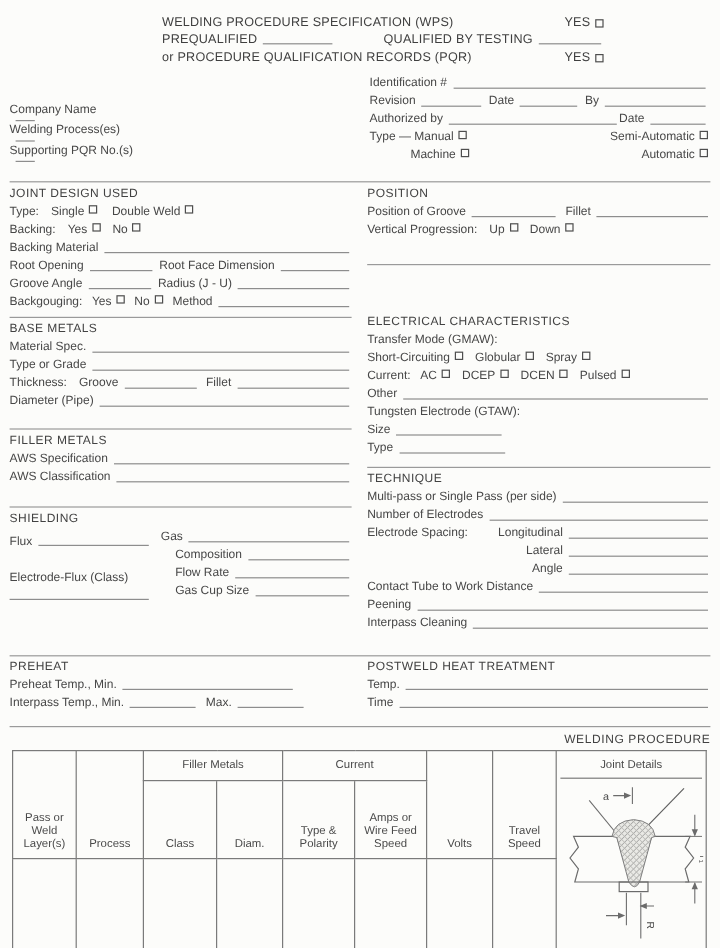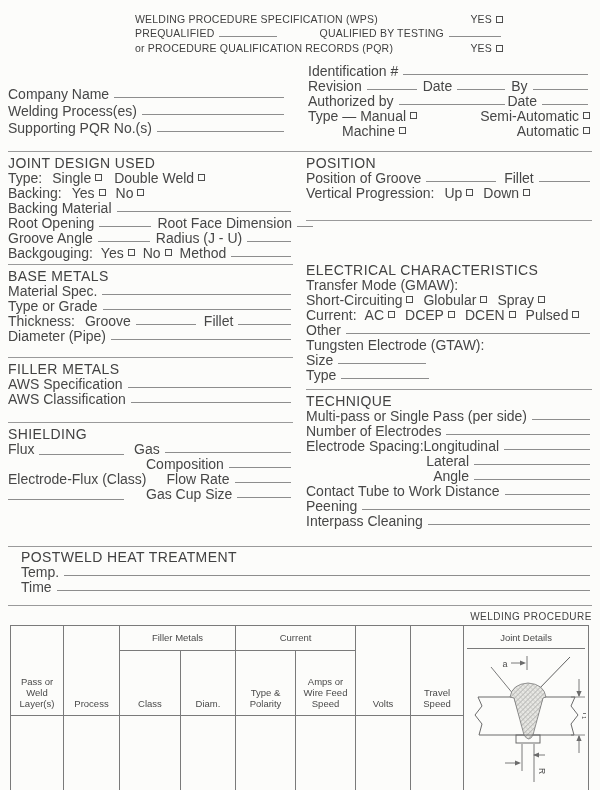--- a/index.html
+++ b/index.html
@@ -6,43 +6,43 @@
     --ink:#474747; --ink-soft:#5c5c5c; --rule:#9a9a9a; --blank-line:#8d8d8d;
     --table-line:#7a7a7a; --paper:#fcfcfa;
   }
   *{box-sizing:border-box; margin:0; padding:0;}
   html,body{background:#e9e9e6;}
   body{font-family:"Liberation Sans","DejaVu Sans",sans-serif;}
   .page{width:600px; height:790px; background:var(--paper,#fcfcfa); margin:0 auto;
         padding:8px 8px 0 8px; overflow:hidden; position:relative; color:var(--ink,#474747);}
 
   
-  .row{display:flex; align-items:center; height:15px; white-space:nowrap;
-       font-size:14px; color:var(--ink,#474747);}
+  .row{display:flex; align-items:flex-start; height:15px; white-space:nowrap;
+       font-size:10px; color:var(--ink,#474747);}
   .lbl{flex:0 0 auto;}
   .blank{flex:1 1 auto; border-bottom:1px solid var(--blank-line,#8d8d8d);
          height:10px; margin:0 2px 2px 5px; min-width:16px;}
   .blank.fix{flex:0 0 auto;}
   .cb{flex:0 0 auto; width:7px; height:7px; border:1px solid #4e4e4e;
       margin:0 0 2px 4px; background:transparent;}
   .sp{flex:1 1 auto;}
   .sp.fix{flex:0 0 auto;}
   .ml4{margin-left:4px;} .ml6{margin-left:6px;} .ml8{margin-left:8px;}
   .ml10{margin-left:10px;} .ml12{margin-left:12px;} .ml20{margin-left:20px;}
   .title-row{letter-spacing:.4px; color:#424242;}
 
   
   .hdr{margin:2px 0 0 127px; width:368px;}
   .hl{display:flex; align-items:flex-end; height:14.5px; font-size:10.5px;
       color:#3f3f3f; letter-spacing:.2px; white-space:nowrap;}
 
   
   .idblock{position:relative; height:84px; margin-top:10px;}
   .id-left{position:absolute; left:0; top:22px; width:278px;}
-  .id-left .row{height:17px;}
+  .id-left .row{height:17px;flex-direction:column;}
   .id-right{position:absolute; left:300px; top:0; right:2px;}
   .id-right .row{height:15px;}
 
   .rule{border-top:1.5px solid var(--rule,#9a9a9a); margin:3px 0;}
   .rule.inner{border-top-width:1px;}
 
   
   .cols{display:flex; margin-top:2px;}
   .col-l{width:285px; flex:0 0 auto;}
   .col-gap{width:13px; flex:0 0 auto;}
@@ -378,20 +378,33 @@
             <span class="blank"></span>
           </div>
       </div>
 
     </div>
   </div>
 
   <div class="rule"></div>
 
   <div class="heat">
+    <div class="col-l">
+      <div class="row title-row">PREHEAT</div>
+      <div class="row">
+          <span class="lbl">Preheat Temp., Min.</span>
+          <span class="blank fix" style="width:142px"></span>
+        </div>
+      <div class="row">
+        <span class="lbl">Interpass Temp., Min.</span>
+          <span class="blank fix" style="width:55px"></span>
+        <span class="lbl ml6">Max.</span>
+          <span class="blank fix" style="width:55px"></span>
+      </div>
+    </div>
     <div class="col-gap"></div>
     <div class="col-r">
       <div class="row title-row">POSTWELD HEAT TREATMENT</div>
       <div class="row">
           <span class="lbl">Temp.</span>
           <span class="blank"></span>
         </div>
       <div class="row">
           <span class="lbl">Time</span>
           <span class="blank"></span>

